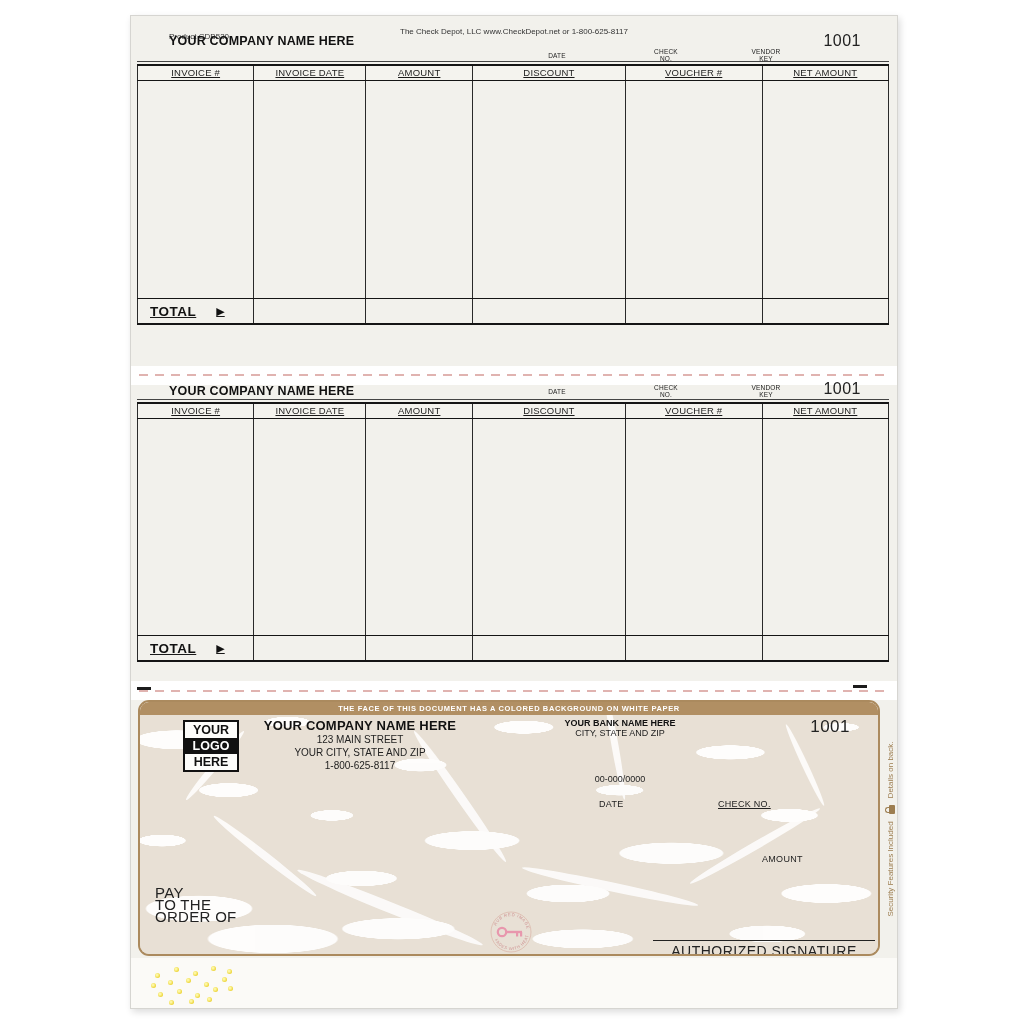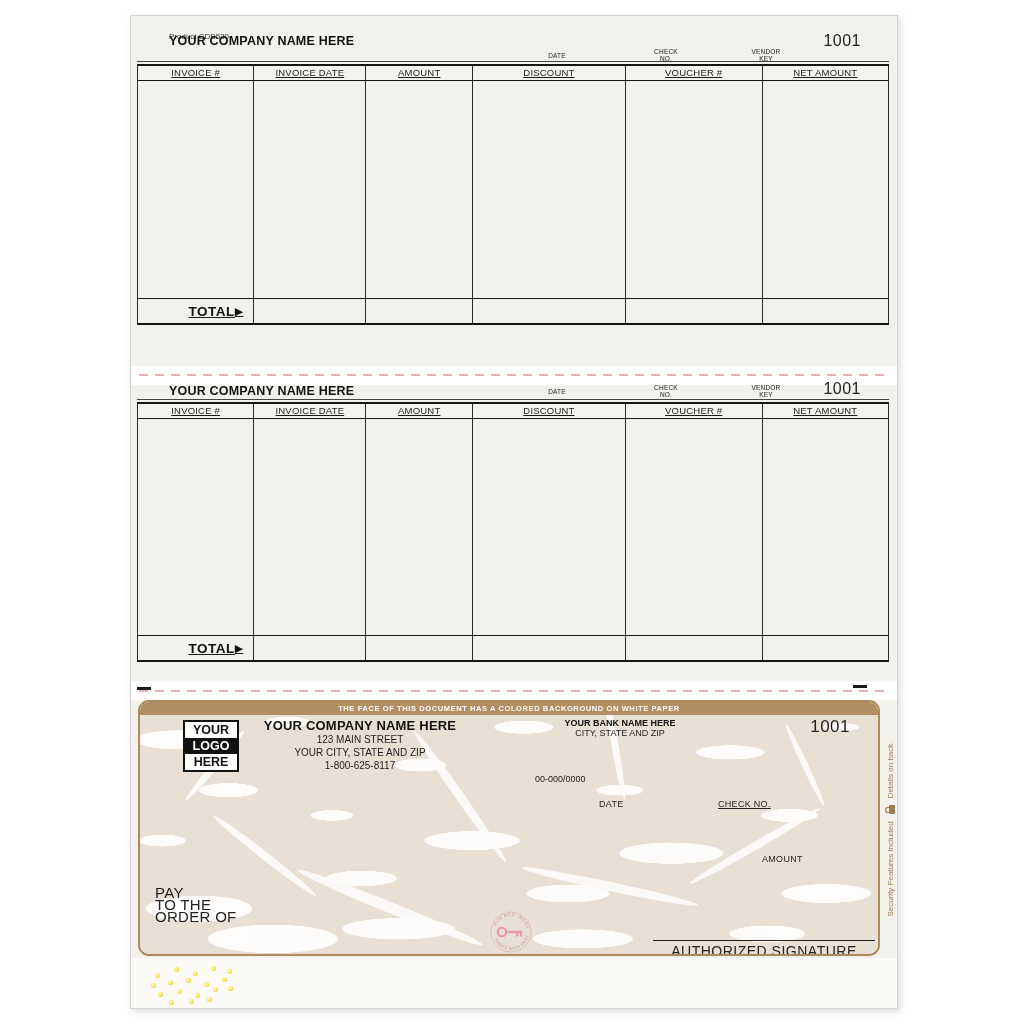--- a/index.html
+++ b/index.html
@@ -22,21 +22,21 @@
   
   .stub-table{position:absolute;left:6px;width:752px;text-decoration:underline;}
   .hdr-row{display:flex;border-top:2px solid #151515;border-bottom:1.5px solid #151515;height:14px;background:#f4f3ee;}
   .hdr-row .cell{font-size:9.5px;line-height:14px;text-align:center;color:#1d1d1d;letter-spacing:.2px;}
   .cell{box-sizing:border-box;border-right:1px solid #2a2a2a;}
   .cell:first-child{border-left:1px solid #2a2a2a;}
   .c1{width:15.6%}.c2{width:14.9%}.c3{width:14.2%}.c4{width:20.3%}.c5{width:18.2%}.c6{width:16.8%}
   .body-row{display:flex;}
   .body-row .cell{background:transparent;}
   .total-row{display:flex;border-top:1.5px solid #151515;border-bottom:2px solid #151515;height:24px;}
-  .total-cell{display:flex;align-items:center;justify-content:flex-end;padding:0 10px 0 12px;}
+  .total-cell{display:flex;align-items:center;justify-content:flex-start;padding:0 10px 0 12px;gap:20px;}
   .total-label{font-size:13.5px;font-weight:bold;letter-spacing:.5px;color:#111;}
   .total-arrow{font-family:"DejaVu Sans",sans-serif;font-size:11px;color:#111;}
 
   
   .perf-band{position:absolute;left:0;width:766px;background:#ffffff;}
   .perf-line{position:absolute;left:8px;width:750px;height:2px;
     background:repeating-linear-gradient(90deg,#e0b3b0 0 9px,transparent 9px 16px);}
   .perf-dash{position:absolute;height:3px;background:#1c1c1c;}
 
   
@@ -117,20 +117,21 @@
 </style>
 </head>
 <body>
 
 <div class="page">
 
   <div class="abs" style="left:38px;top:9px;">
     <span class="small">Product CDB530</span>
   </div>
   <div class="abs company-name" style="left:38px;top:18px;">YOUR COMPANY NAME HERE</div>
+  <div class="abs small" style="left:0;top:11px;width:766px;text-align:center;">The Check Depot, LLC  www.CheckDepot.net  or  1-800-625-8117</div>
   <div class="abs checkno-big" style="right:36px;top:16px;">1001</div>
 
   <div class="abs tiny-label" style="left:406px;top:36px;width:40px;">DATE</div>
   <div class="abs tiny-label" style="left:515px;top:32px;width:40px;">
     <div>CHECK</div>
     <div>NO.</div>
   </div>
   <div class="abs tiny-label" style="left:615px;top:32px;width:40px;">
     <div>VENDOR</div>
     <div>KEY</div>
@@ -245,21 +246,21 @@
       <div class="check-company-name">YOUR COMPANY NAME HERE</div>
       <div class="check-addr">123 MAIN STREET</div>
       <div class="check-addr">YOUR CITY, STATE AND ZIP</div>
       <div class="check-addr">1-800-625-8117</div>
     </div>
 
     <div class="onmarble" style="left:395px;top:16px;width:170px;text-align:center;">
       <div class="bank-name">YOUR BANK NAME HERE</div>
       <div class="bank-addr">CITY, STATE AND ZIP</div>
     </div>
-    <div class="onmarble fraction" style="left:395px;top:72px;width:170px;text-align:left;">00-000/0000</div>
+    <div class="onmarble fraction" style="left:395px;top:72px;width:170px;text-align:center;">00-000/0000</div>
 
     <div class="onmarble check-1001" style="right:28px;top:15px;">1001</div>
 
     <div class="onmarble fld" style="left:459px;top:97px;">DATE</div>
     <div class="onmarble fld" style="left:578px;top:97px;text-decoration:underline;">CHECK NO.</div>
     <div class="onmarble fld" style="left:622px;top:152px;">AMOUNT</div>
 
     <div class="onmarble pay-block" style="left:15px;top:185px;">
       <div>PAY</div>
       <div>TO THE</div>

